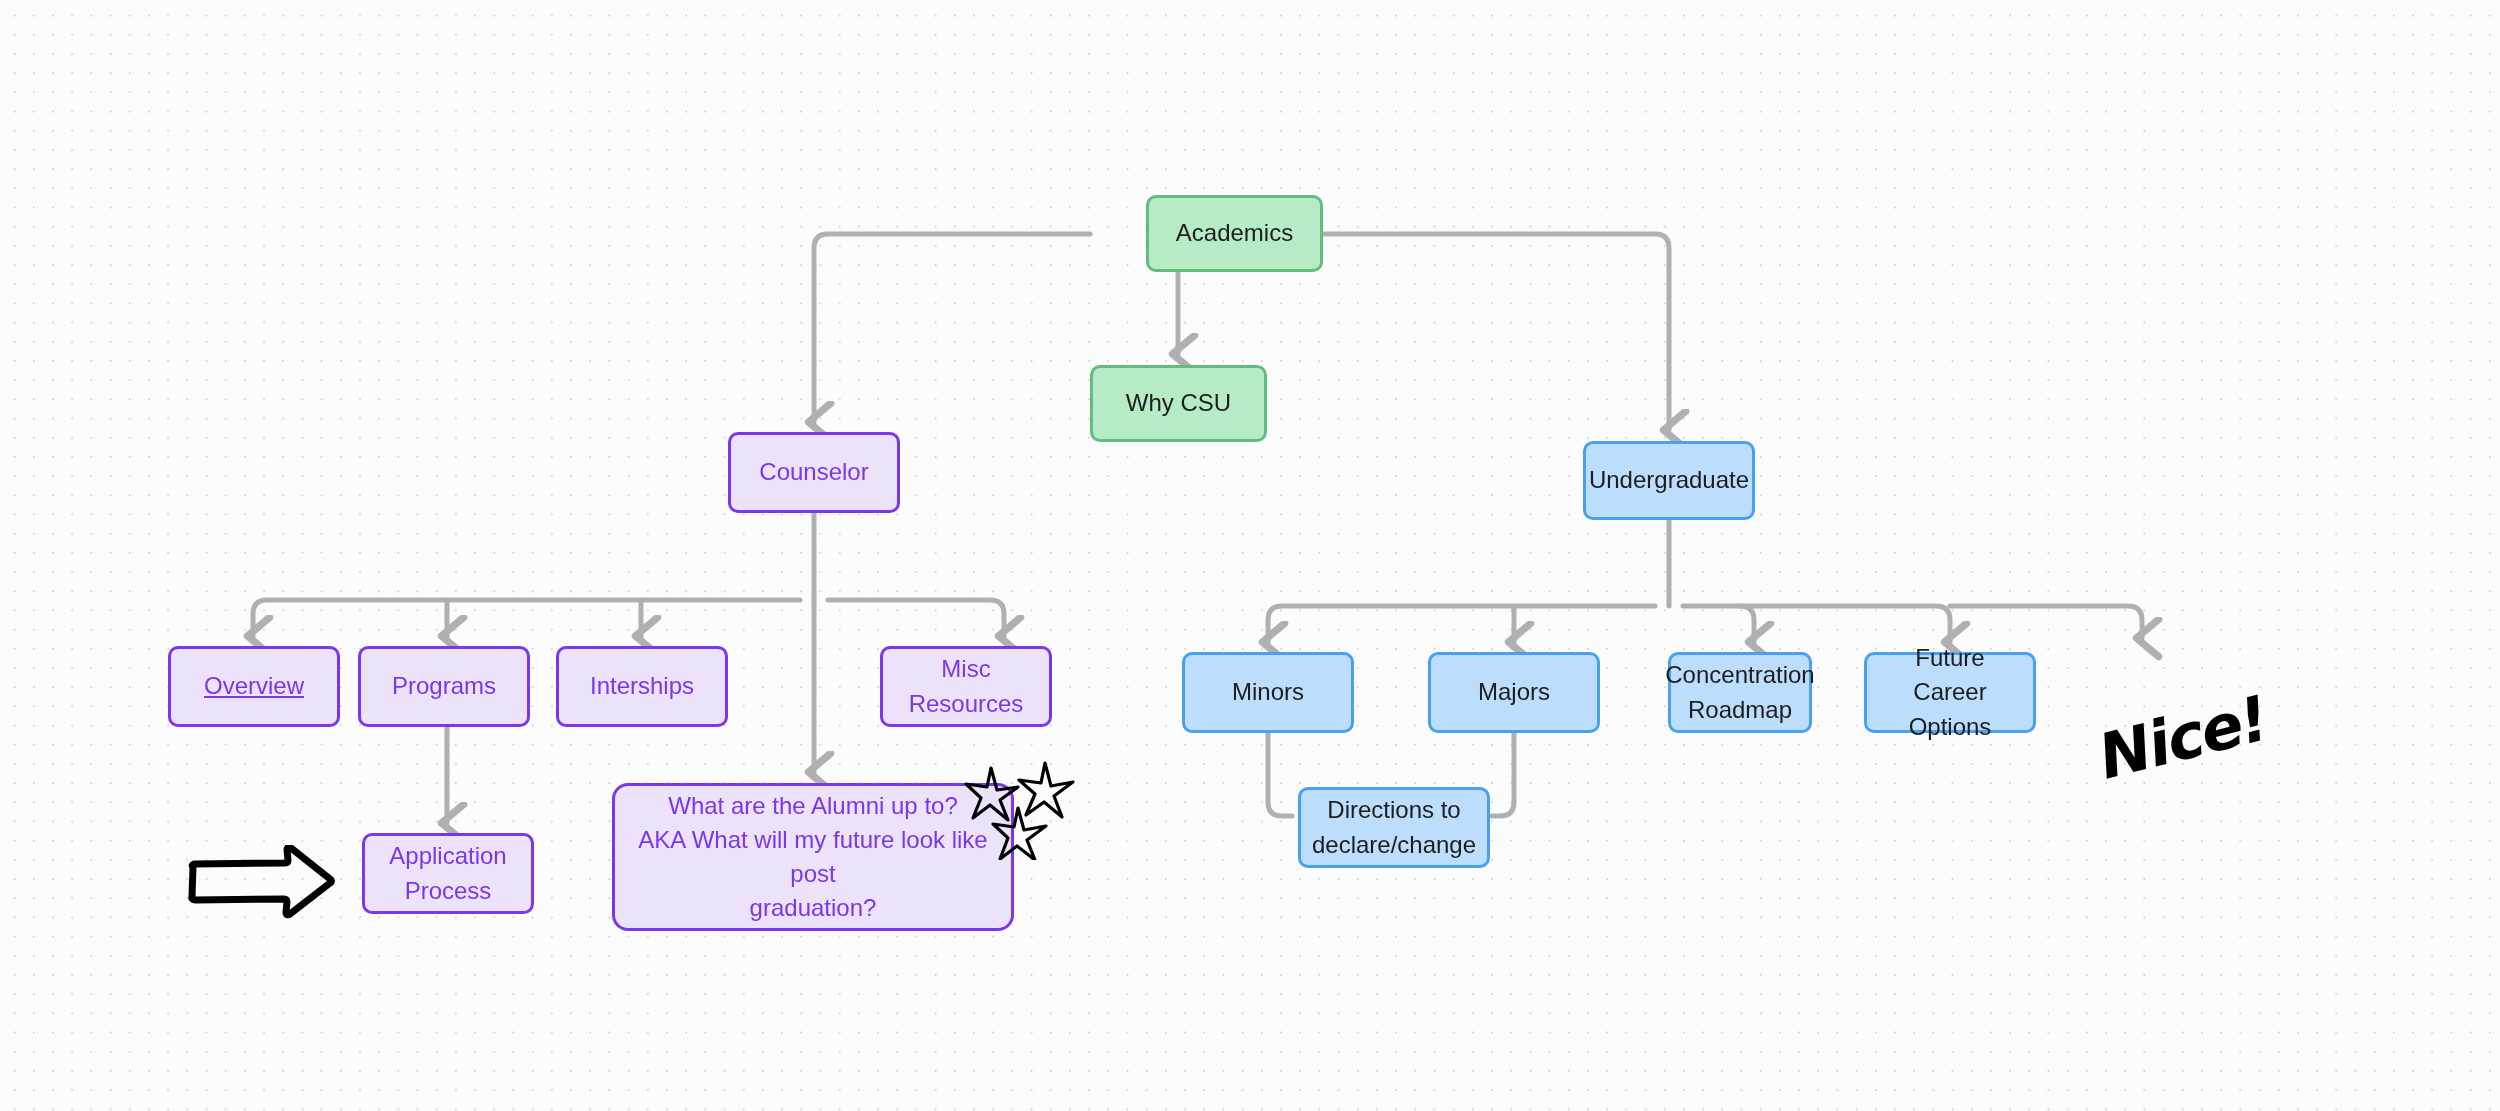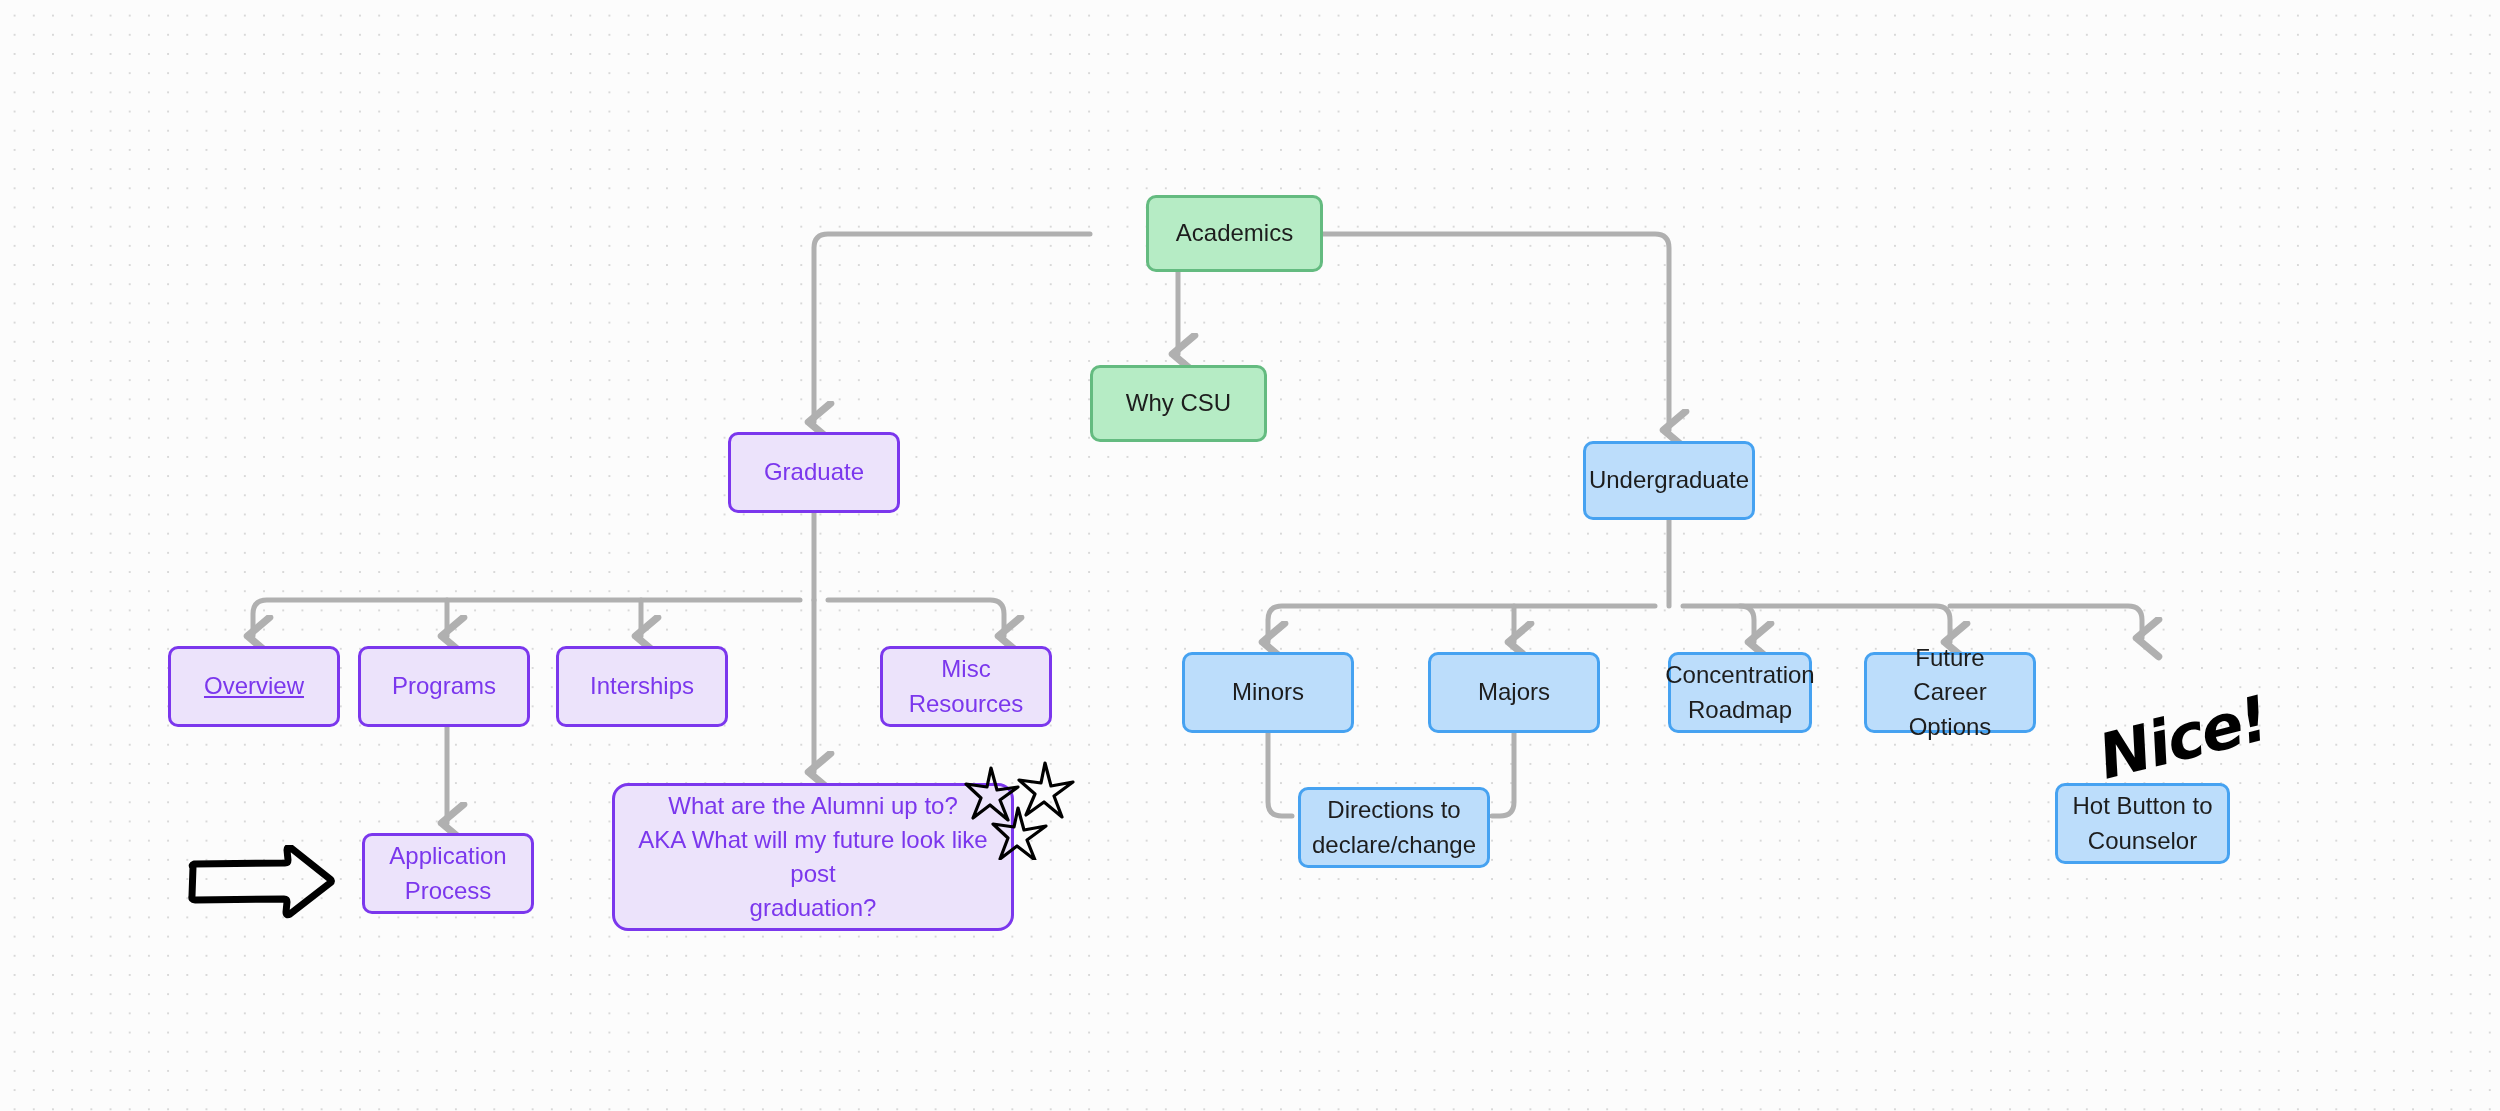--- a/index.html
+++ b/index.html
@@ -129,21 +129,21 @@
 
   <div class="node green" style="left:1146px; top:195px; width:177px; height:77px;">
     <span>Academics</span>
   </div>
 
   <div class="node green" style="left:1090px; top:365px; width:177px; height:77px;">
     <span>Why CSU</span>
   </div>
 
   <div class="node purple" style="left:728px; top:432px; width:172px; height:81px;">
-    <span>Graduate</span>
+    <span>Counselor</span>
   </div>
 
   <div class="node blue" style="left:1583px; top:441px; width:172px; height:79px;">
     <span>Undergraduate</span>
   </div>
 
   <div class="node purple" style="left:168px; top:646px; width:172px; height:81px;text-decoration:underline;">
     <span>Overview</span>
   </div>
 
@@ -187,24 +187,20 @@
     <span>Future Career
 Options</span>
   </div>
 
 
   <div class="node blue" style="left:1298px; top:787px; width:192px; height:81px;">
     <span>Directions to
 declare/change</span>
   </div>
 
-  <div class="node blue" style="left:2055px; top:783px; width:175px; height:81px;">
-    <span>Hot Button to
-Counselor</span>
-  </div>
 
   <svg class="doodle" style="left:185px; top:845px;" width="150" height="75" viewBox="0 0 150 75">
     <path d="M 8 22 Q 6 20 9 19 L 100 18 Q 103 18 103 15 L 102 5 Q 102 1 106 3
              L 145 34 Q 148 36 145 38 L 105 69 Q 101 71 101 67 L 102 57
              Q 102 54 99 54 L 10 55 Q 6 55 7 51 Z" fill="none" stroke="#000000" stroke-width="7" stroke-linecap="round" stroke-linejoin="round"></path>
   </svg>
 
   <svg class="doodle" style="left:963px; top:760px;" width="120" height="100" viewBox="0 0 120 100">
     <g fill="none" stroke="#000000" stroke-width="3.2" stroke-linecap="round" stroke-linejoin="round">
       <path d="M 28 8 L 34 30 L 55 27 L 37 40 L 45 60 L 27 45 L 10 58 L 18 38 L 3 24 L 24 27 Z"></path>

